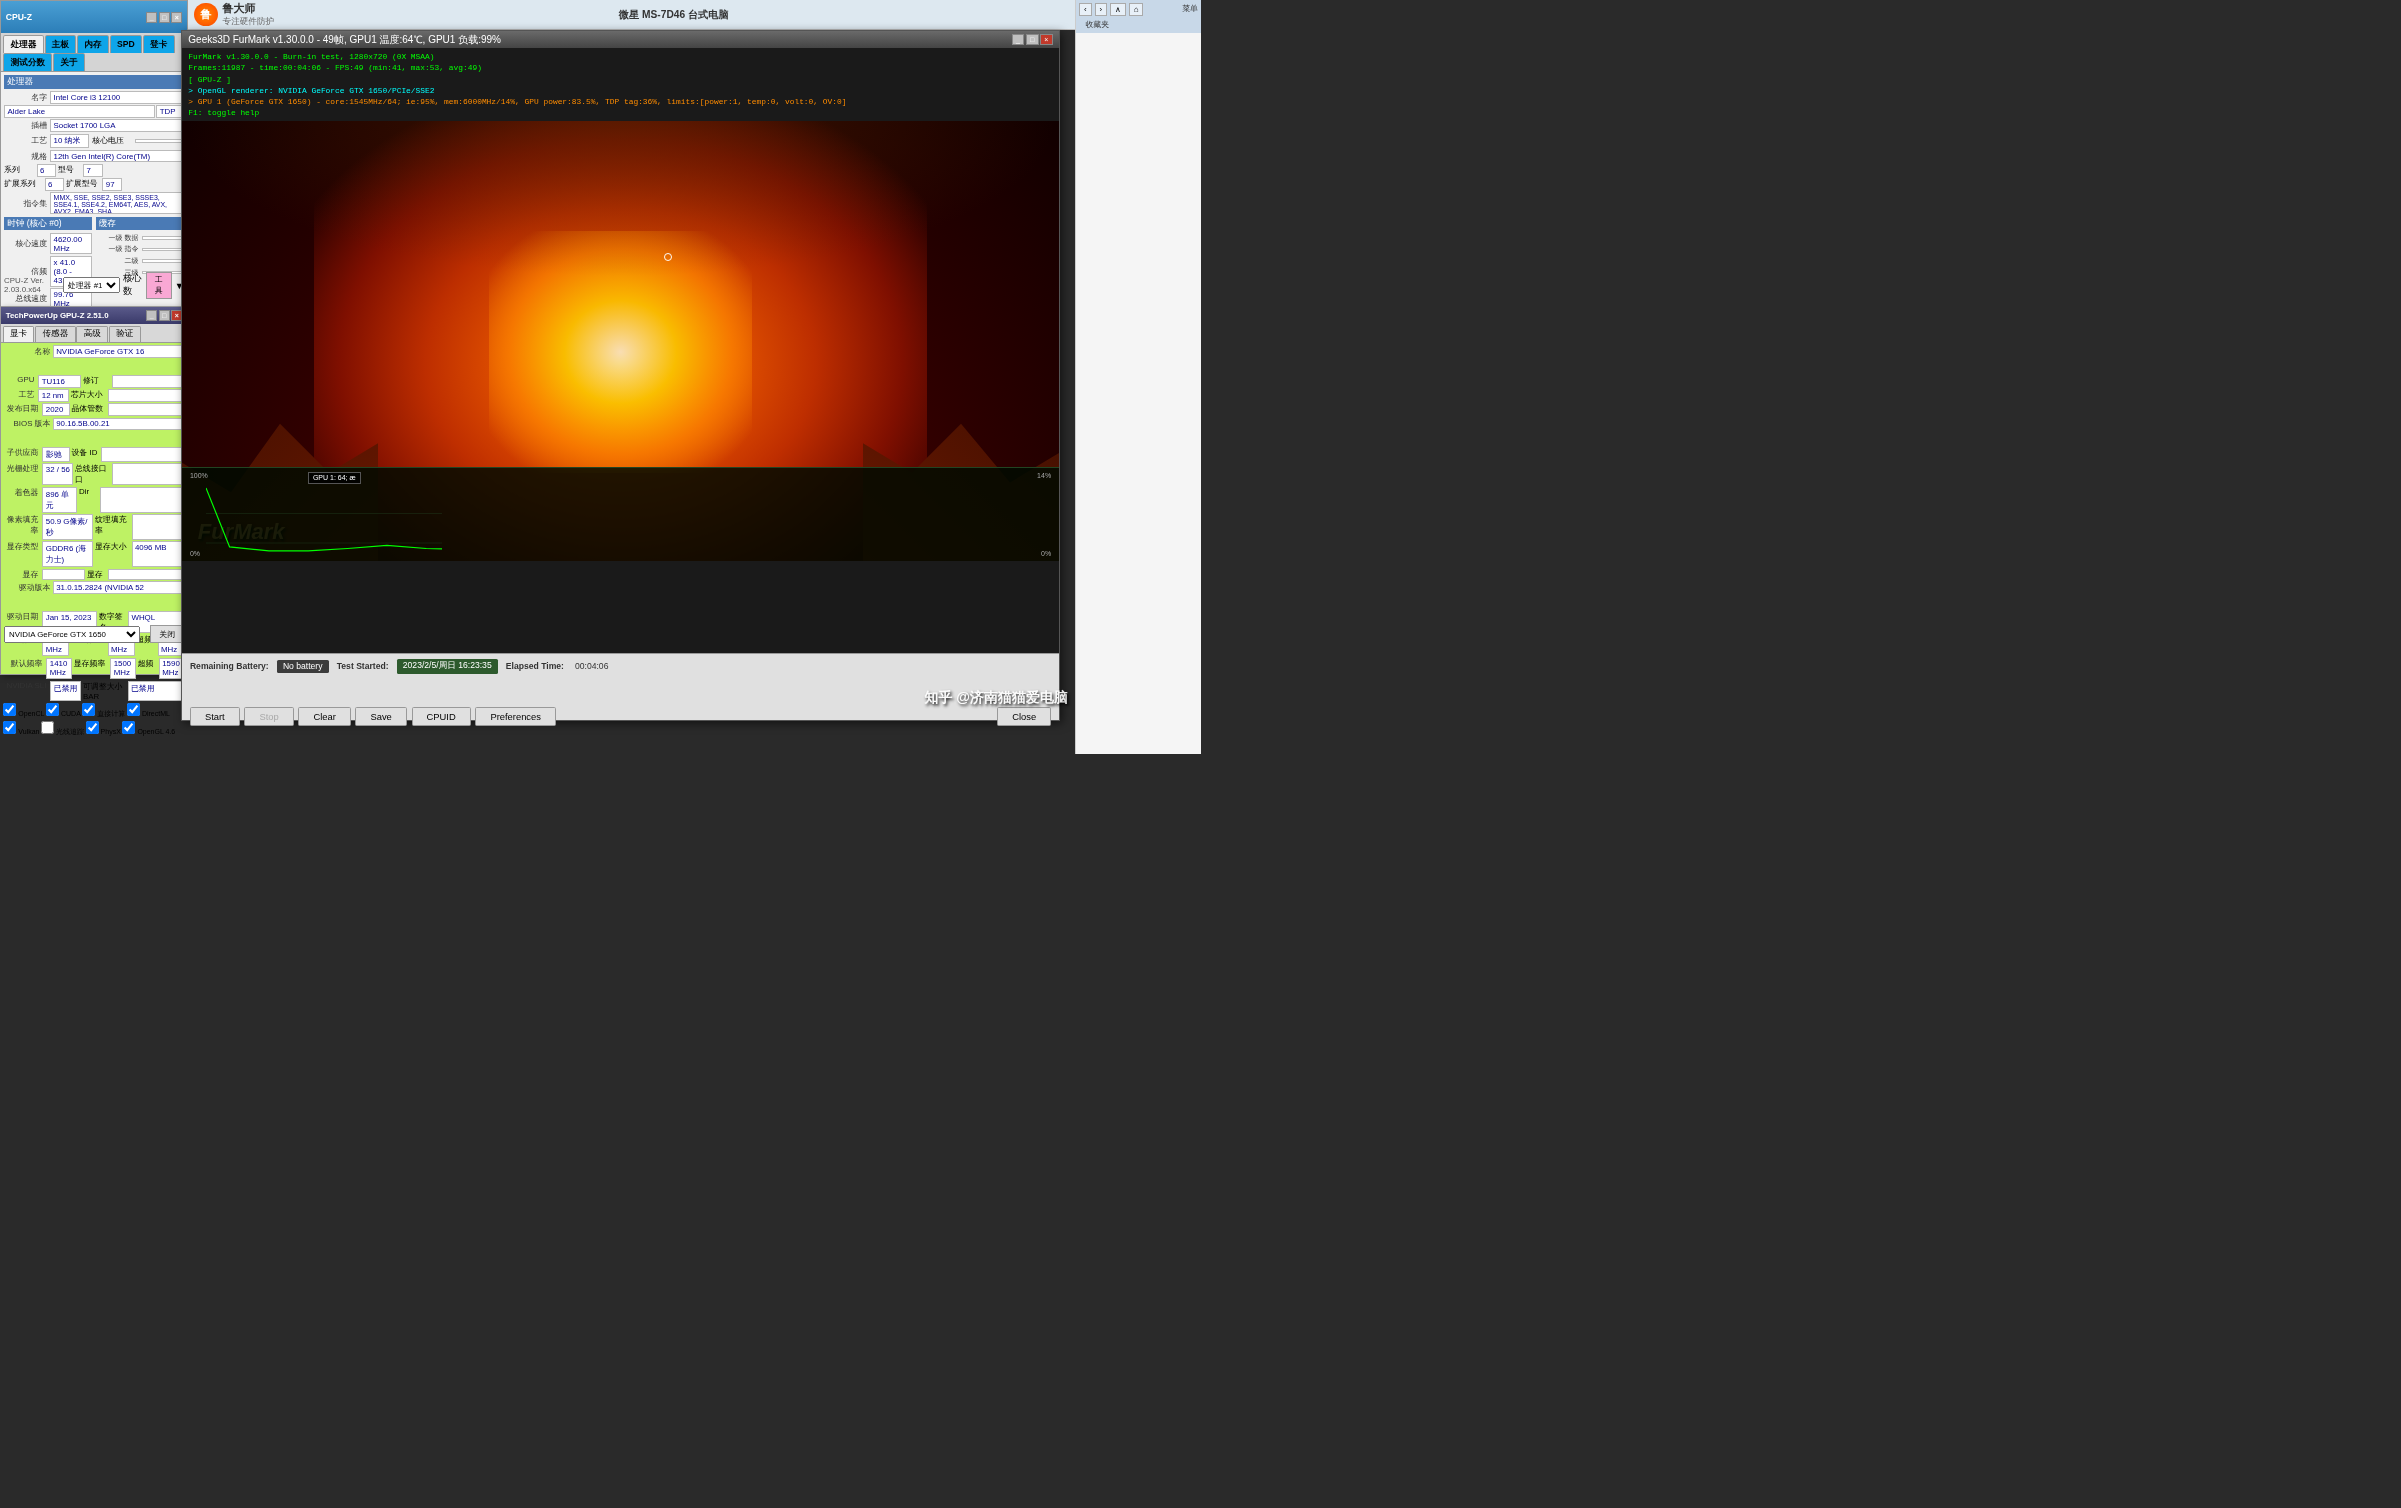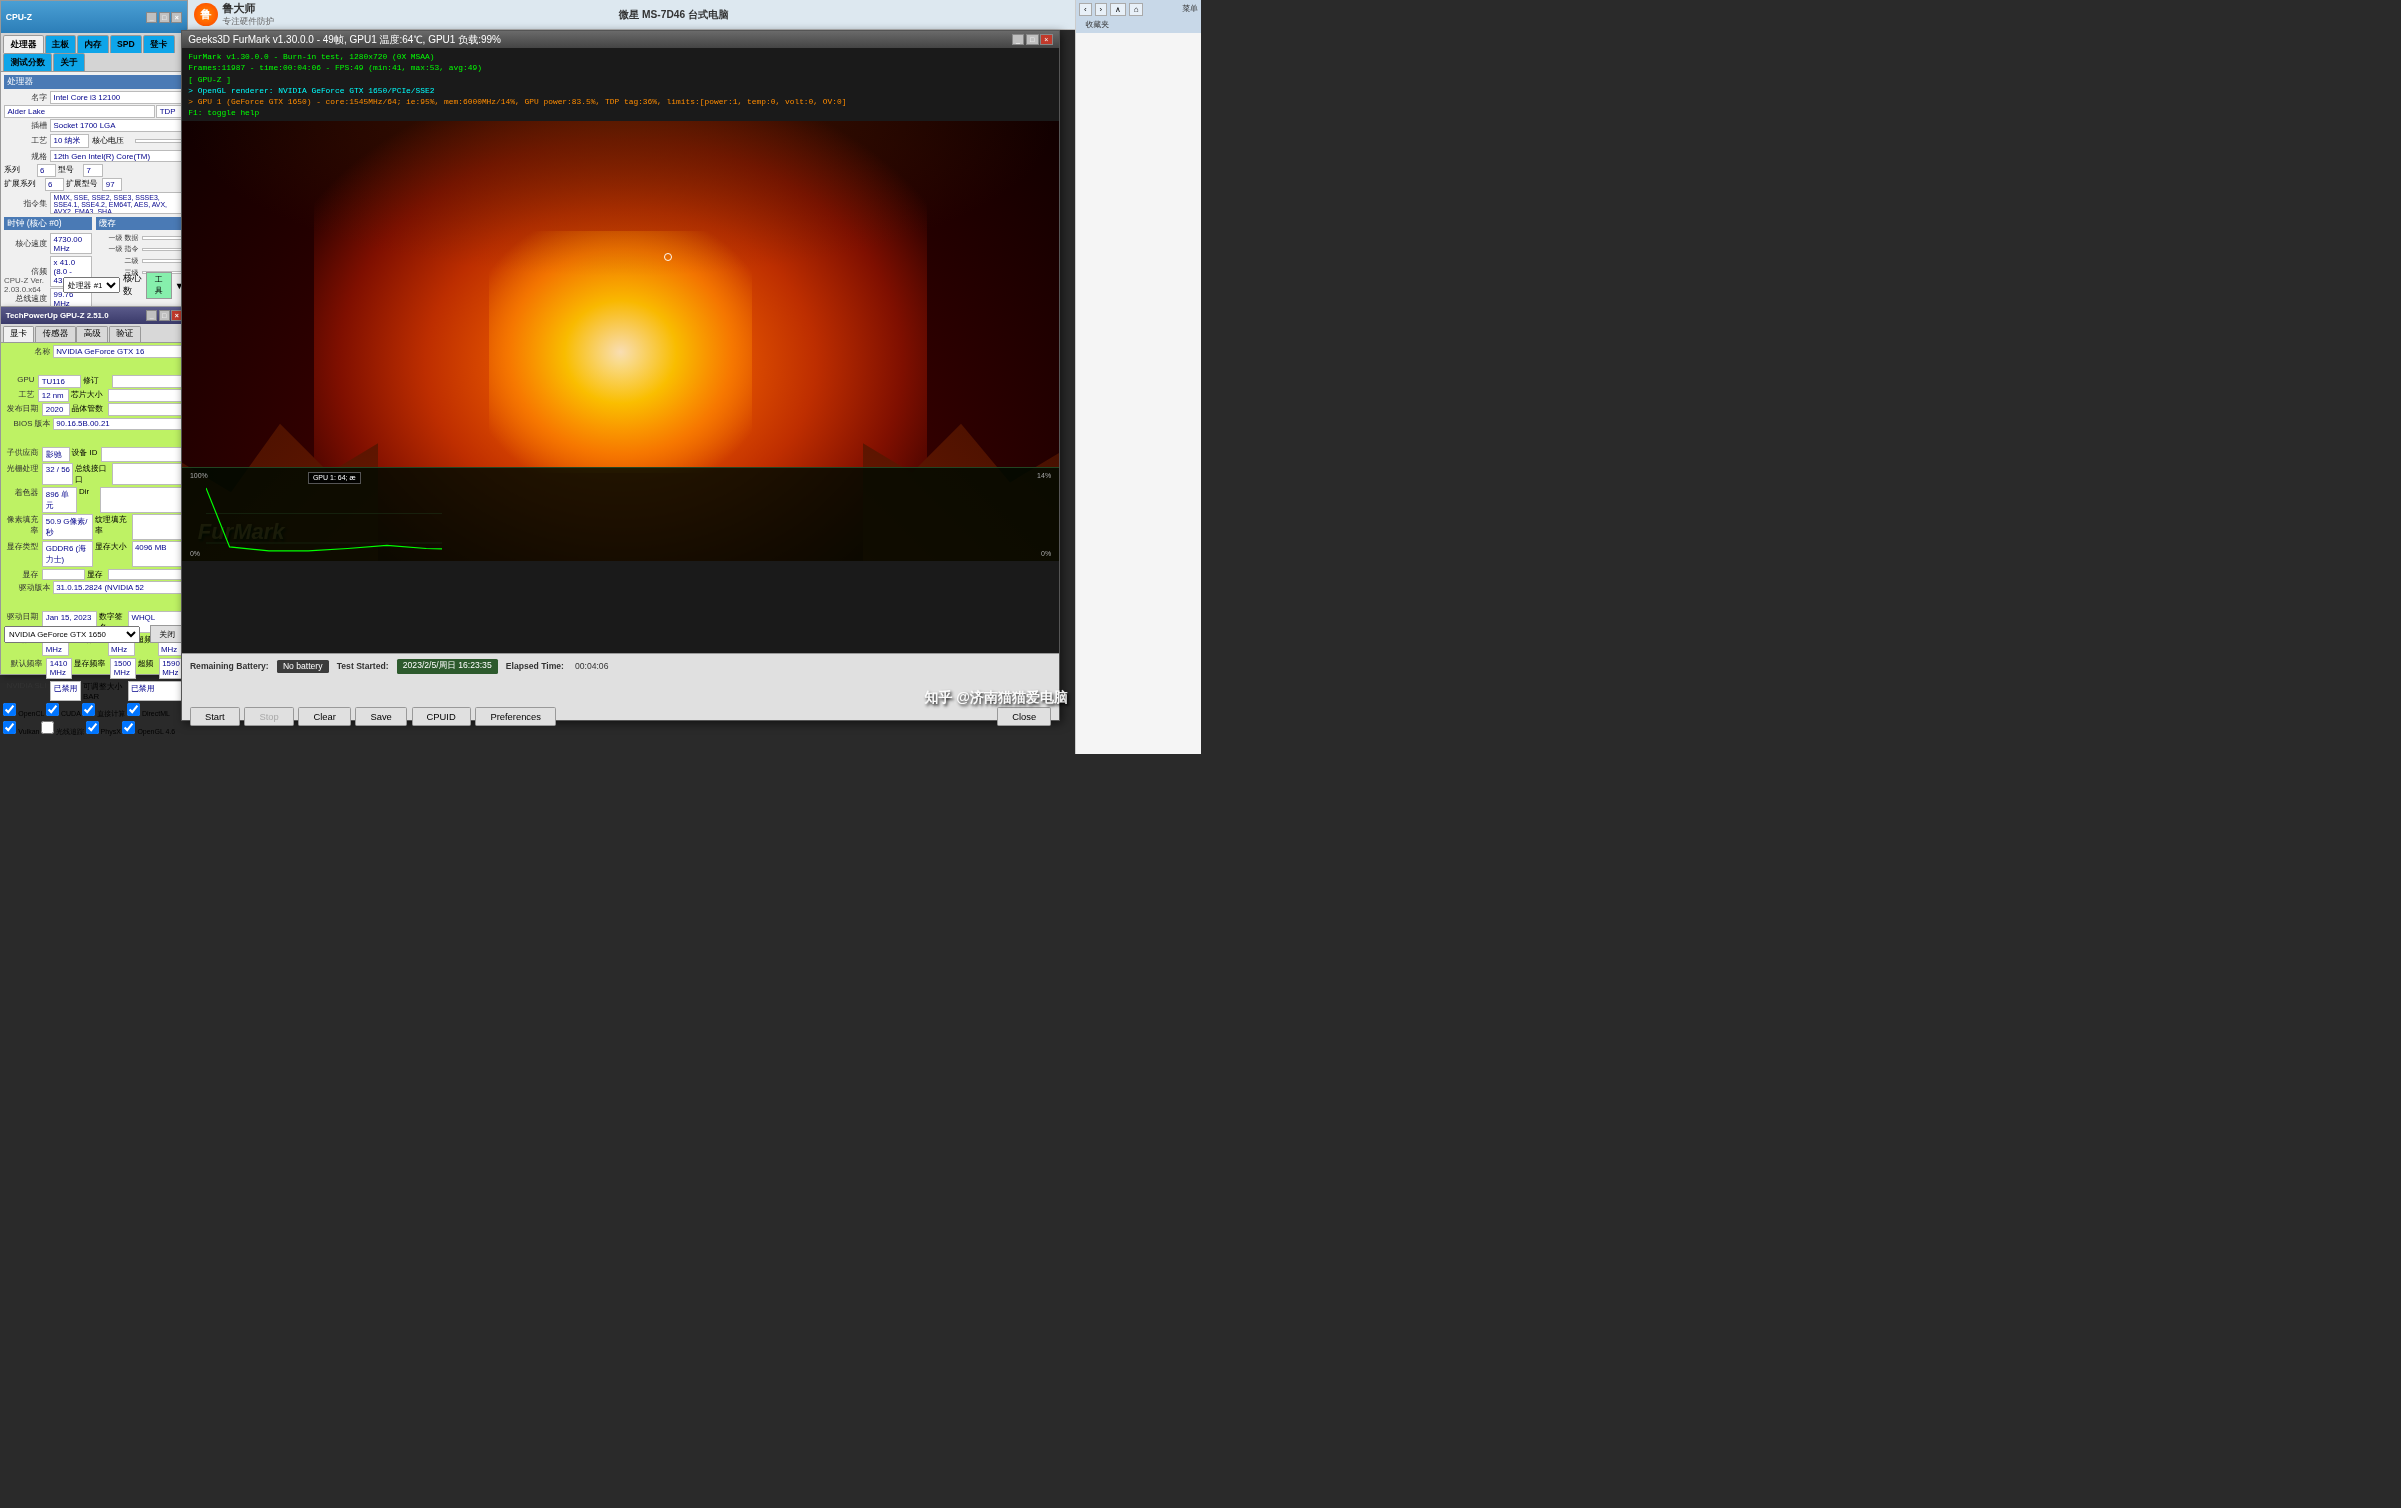--- a/index.html
+++ b/index.html
@@ -125,21 +125,21 @@
       color: #555;
     }
     .cpuz-select {
       flex: 1;
       font-size: 7.9px;
       height: 15.7px;
     }
     .cpuz-btn {
       padding: 1.6px 6.3px;
       font-size: 7.9px;
-      background: #86efac;
+      background: #f9a8d4;
       border: 0.8px solid #999;
       cursor: pointer;
     }
 
     
     .gpuz-window {
       position: absolute;
       top: 306px;
       left: 0;
       width: 188px;
@@ -481,21 +481,21 @@
     <div class="cpuz-row">
       <span class="cpuz-label">指令集</span>
       <span class="cpuz-value" style="height:22px; font-size:7px; overflow:hidden;">MMX, SSE, SSE2, SSE3, SSSE3, SSE4.1, SSE4.2, EM64T, AES, AVX, AVX2, FMA3, SHA</span>
     </div>
 
     <div style="display:flex; gap:3.1px; margin-top:2.4px;">
       <div style="flex:1;">
         <div class="cpuz-section-title">时钟 (核心 #0)</div>
         <div class="cpuz-row">
           <span class="cpuz-label">核心速度</span>
-          <span class="cpuz-value">4730.00 MHz</span>
+          <span class="cpuz-value">4620.00 MHz</span>
         </div>
         <div class="cpuz-row">
           <span class="cpuz-label">倍频</span>
           <span class="cpuz-value">x 41.0 (8.0 - 43.0)</span>
         </div>
         <div class="cpuz-row">
           <span class="cpuz-label">总线速度</span>
           <span class="cpuz-value">99.76 MHz</span>
         </div>
       </div>

